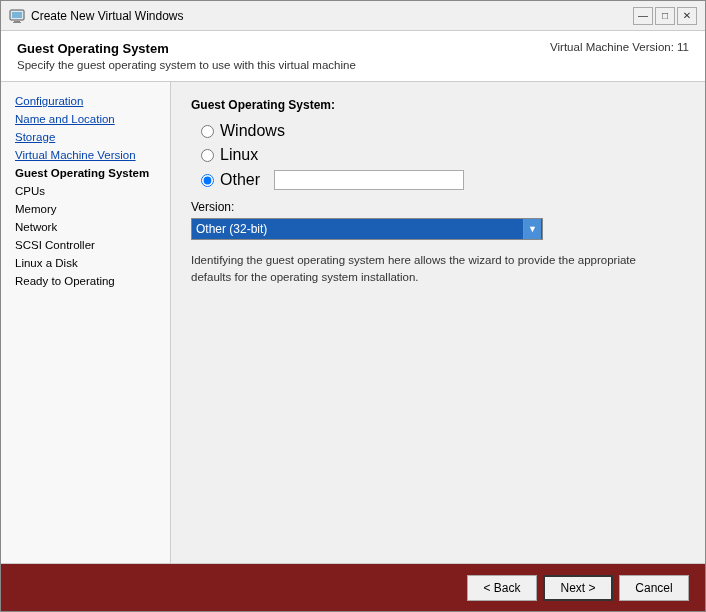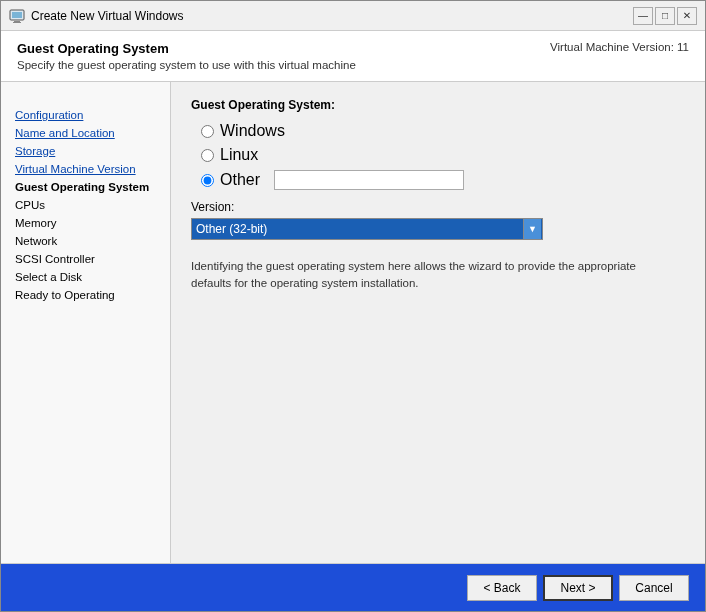--- a/index.html
+++ b/index.html
@@ -204,30 +204,30 @@
       border-left: 1px solid #888;
       display: flex;
       align-items: center;
       justify-content: center;
       pointer-events: none;
       color: #fff;
       font-size: 9px;
     }
 
     .description-text {
-      margin-top: 18px;
+      margin-top: 12px;
       font-size: 11.5px;
       color: #333;
       line-height: 1.5;
       max-width: 470px;
     }
 
     .footer {
       border-top: 1px solid #ccc;
-      background: #1d4ed8;
+      background: #7f1d1d;
       padding: 10px 16px;
       display: flex;
       justify-content: flex-end;
       gap: 6px;
       height: 48px;
       align-items: center;
     }
 
     .footer-btn {
       min-width: 70px;
@@ -276,30 +276,30 @@
     <div class="header-left">
       <div class="header-title">Guest Operating System</div>
       <div class="header-subtitle">Specify the guest operating system to use with this virtual machine</div>
     </div>
     <div class="header-right">Virtual Machine Version: 11</div>
   </div>
 
   <div class="content-area">
 
     <div class="sidebar">
-      <div class="sidebar-item" style="color:#0645ad; margin-top:14px;">Configuration</div>
+      <div class="sidebar-item" style="color:#0645ad; ">Configuration</div>
       <div class="sidebar-item" style="color:#0645ad; text-decoration:underline;">Name and Location</div>
       <div class="sidebar-item" style="color:#0645ad; text-decoration:underline;">Storage</div>
       <div class="sidebar-item" style="color:#0645ad; text-decoration:underline;">Virtual Machine Version</div>
       <div class="sidebar-item active">Guest Operating System</div>
       <div class="sidebar-item" style="color:#000; text-decoration:none; cursor:default;">CPUs</div>
       <div class="sidebar-item" style="color:#000; text-decoration:none; cursor:default;">Memory</div>
       <div class="sidebar-item" style="color:#000; text-decoration:none; cursor:default;">Network</div>
       <div class="sidebar-item" style="color:#000; text-decoration:none; cursor:default;">SCSI Controller</div>
-      <div class="sidebar-item" style="color:#000; text-decoration:none; cursor:default;">Select a Disk</div>
+      <div class="sidebar-item" style="color:#000; text-decoration:none; cursor:default;">Linux a Disk</div>
       <div class="sidebar-item" style="color:#000; text-decoration:none; cursor:default;">Ready to Operating</div>
     </div>
 
     <div class="main-panel">
       <div class="section-title">Guest Operating System:</div>
 
       <div class="radio-group">
 
         <div class="radio-row">
           <input type="radio" name="os" id="os-windows" style="">

